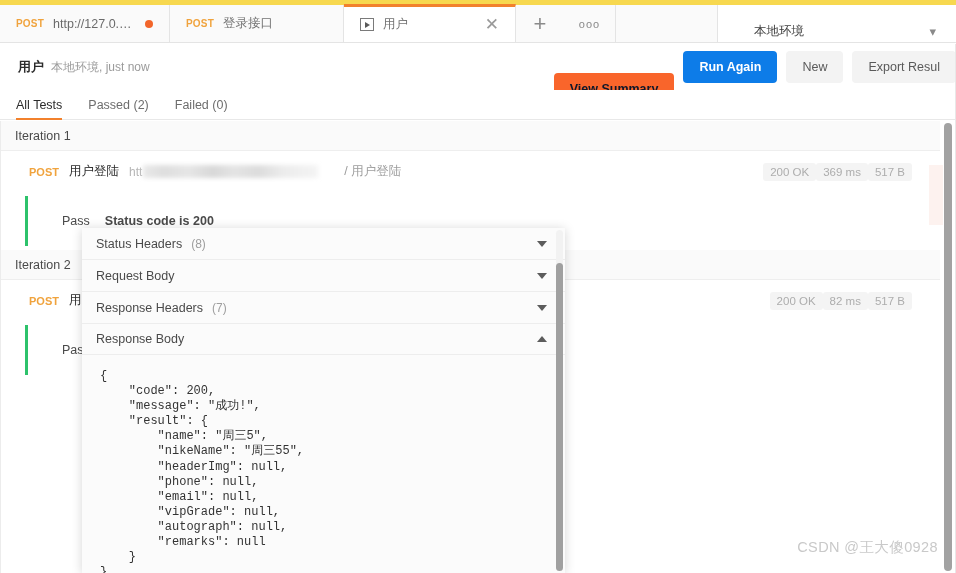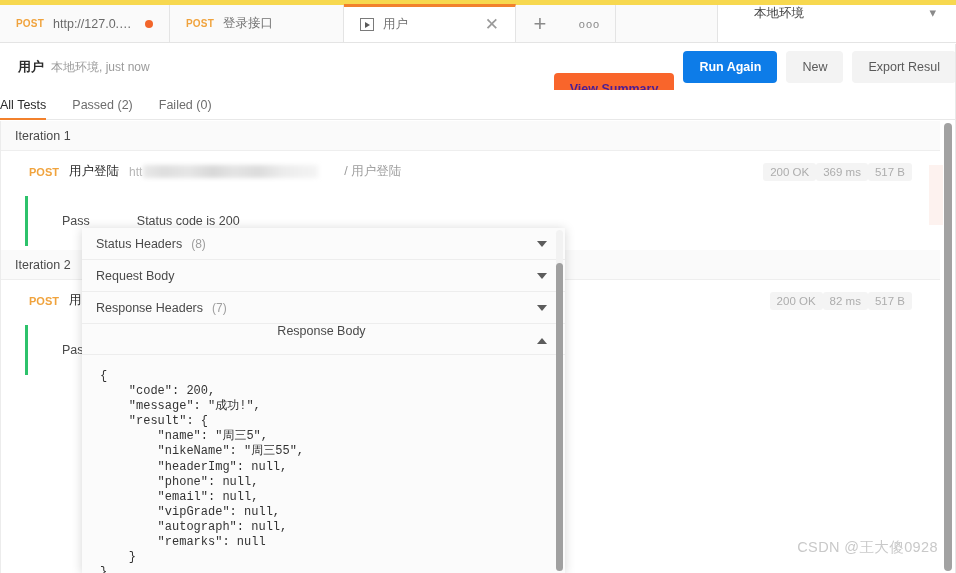--- a/index.html
+++ b/index.html
@@ -105,22 +105,22 @@
     width: 52px;
     display: flex; align-items: center; justify-content: center;
     font-size: 11px; color: #8a8a8a; letter-spacing: 1px;
     background: #fafafa;
     border-right: 1px solid #e4e4e4;
     cursor: pointer;
   }
   .tab-spacer { flex: 1; background:#fafafa; border-right: 1px solid #e4e4e4;}
   .env-select {
     width: 238px;
-    display: flex; justify-content: space-between;
-    padding: 0 20px 0 36px;
+    display: flex; align-items: center; justify-content: space-between;
+    padding: 16px 20px 0 36px;
     background: #ffffff;
     font-size: 12.5px; color: #3d3d3d;
     cursor: pointer;
   }
   .chev { font-size: 13px; color: #8a8a8a; }
 
   
   .header {
     position: absolute; top: 44px; left: 0;
     width: 956px; height: 46px;
@@ -144,30 +144,31 @@
     height: 32px;
     border-radius: 4px;
     font-size: 12.5px;
     font-weight: bold;
     display: flex; align-items: center; justify-content: center;
     padding: 0 16px;
     cursor: pointer;
     border: none;
     white-space: nowrap;
   }
-  .btn-orange { background: #f9652b; color: #4c1d95; margin-top: 44px; }
+  .btn-orange { background: #f9652b; color: #0f172a; margin-top: 44px; }
   .btn-blue   { background: #0d7ce8; color: #fff; }
   .btn-gray   { background: #f3f3f3; color: #5a5a5a; font-weight: normal; }
 
   
   .subtabs {
     position: absolute; top: 90px; left: 0;
     width: 956px; height: 30px;
     border-bottom: 1px solid #e8e8e8;
     display: flex; align-items: flex-end;
+    padding-left: 16px;
     gap: 26px;
     background: #fff;
   }
   .subtab {
     font-size: 12.5px;
     color: #6d6d6d;
     padding-bottom: 7px;
     cursor: pointer;
     position: relative;
   }
@@ -247,21 +248,22 @@
     width: 3px; height: 50px;
     background: #2dc26b;
     flex: 0 0 auto;
   }
   .assert-label {
     font-size: 12.5px; color: #4a4a4a;
     margin-left: 34px;
   }
   .assert-text {
     font-size: 12.5px; color: #4a4a4a;
-    margin-left: 47px;
+    margin-left: 15px;
+    font-weight: bold;
   }
 
   
   .popup {
     position: absolute;
     left: 82px; top: 228px;
     width: 483px; height: 345px;
     background: #fbfbfb;
     box-shadow: 0 1px 10px rgba(0,0,0,.17);
     overflow: hidden;
@@ -269,21 +271,21 @@
   .acc-row {
     height: 32px;
     display: flex; align-items: center;
     padding: 0 18px 0 14px;
     border-bottom: 1px solid #ededed;
     background: #fbfbfb;
     font-size: 12.5px;
     color: #4a4a4a;
     cursor: pointer;
   }
-  .acc-row.tall { height: 31px; flex-direction: column; }
+  .acc-row.tall { height: 31px; }
   .acc-count { color: #9e9e9e; margin-left: 9px; font-size: 12px; }
   .caret {
     margin-left: auto;
     width: 0; height: 0;
     border-left: 5px solid transparent;
     border-right: 5px solid transparent;
   }
   .caret.down { border-top: 6px solid #5c5c5c; }
   .caret.up   { border-bottom: 6px solid #5c5c5c; }
   .json-area {

